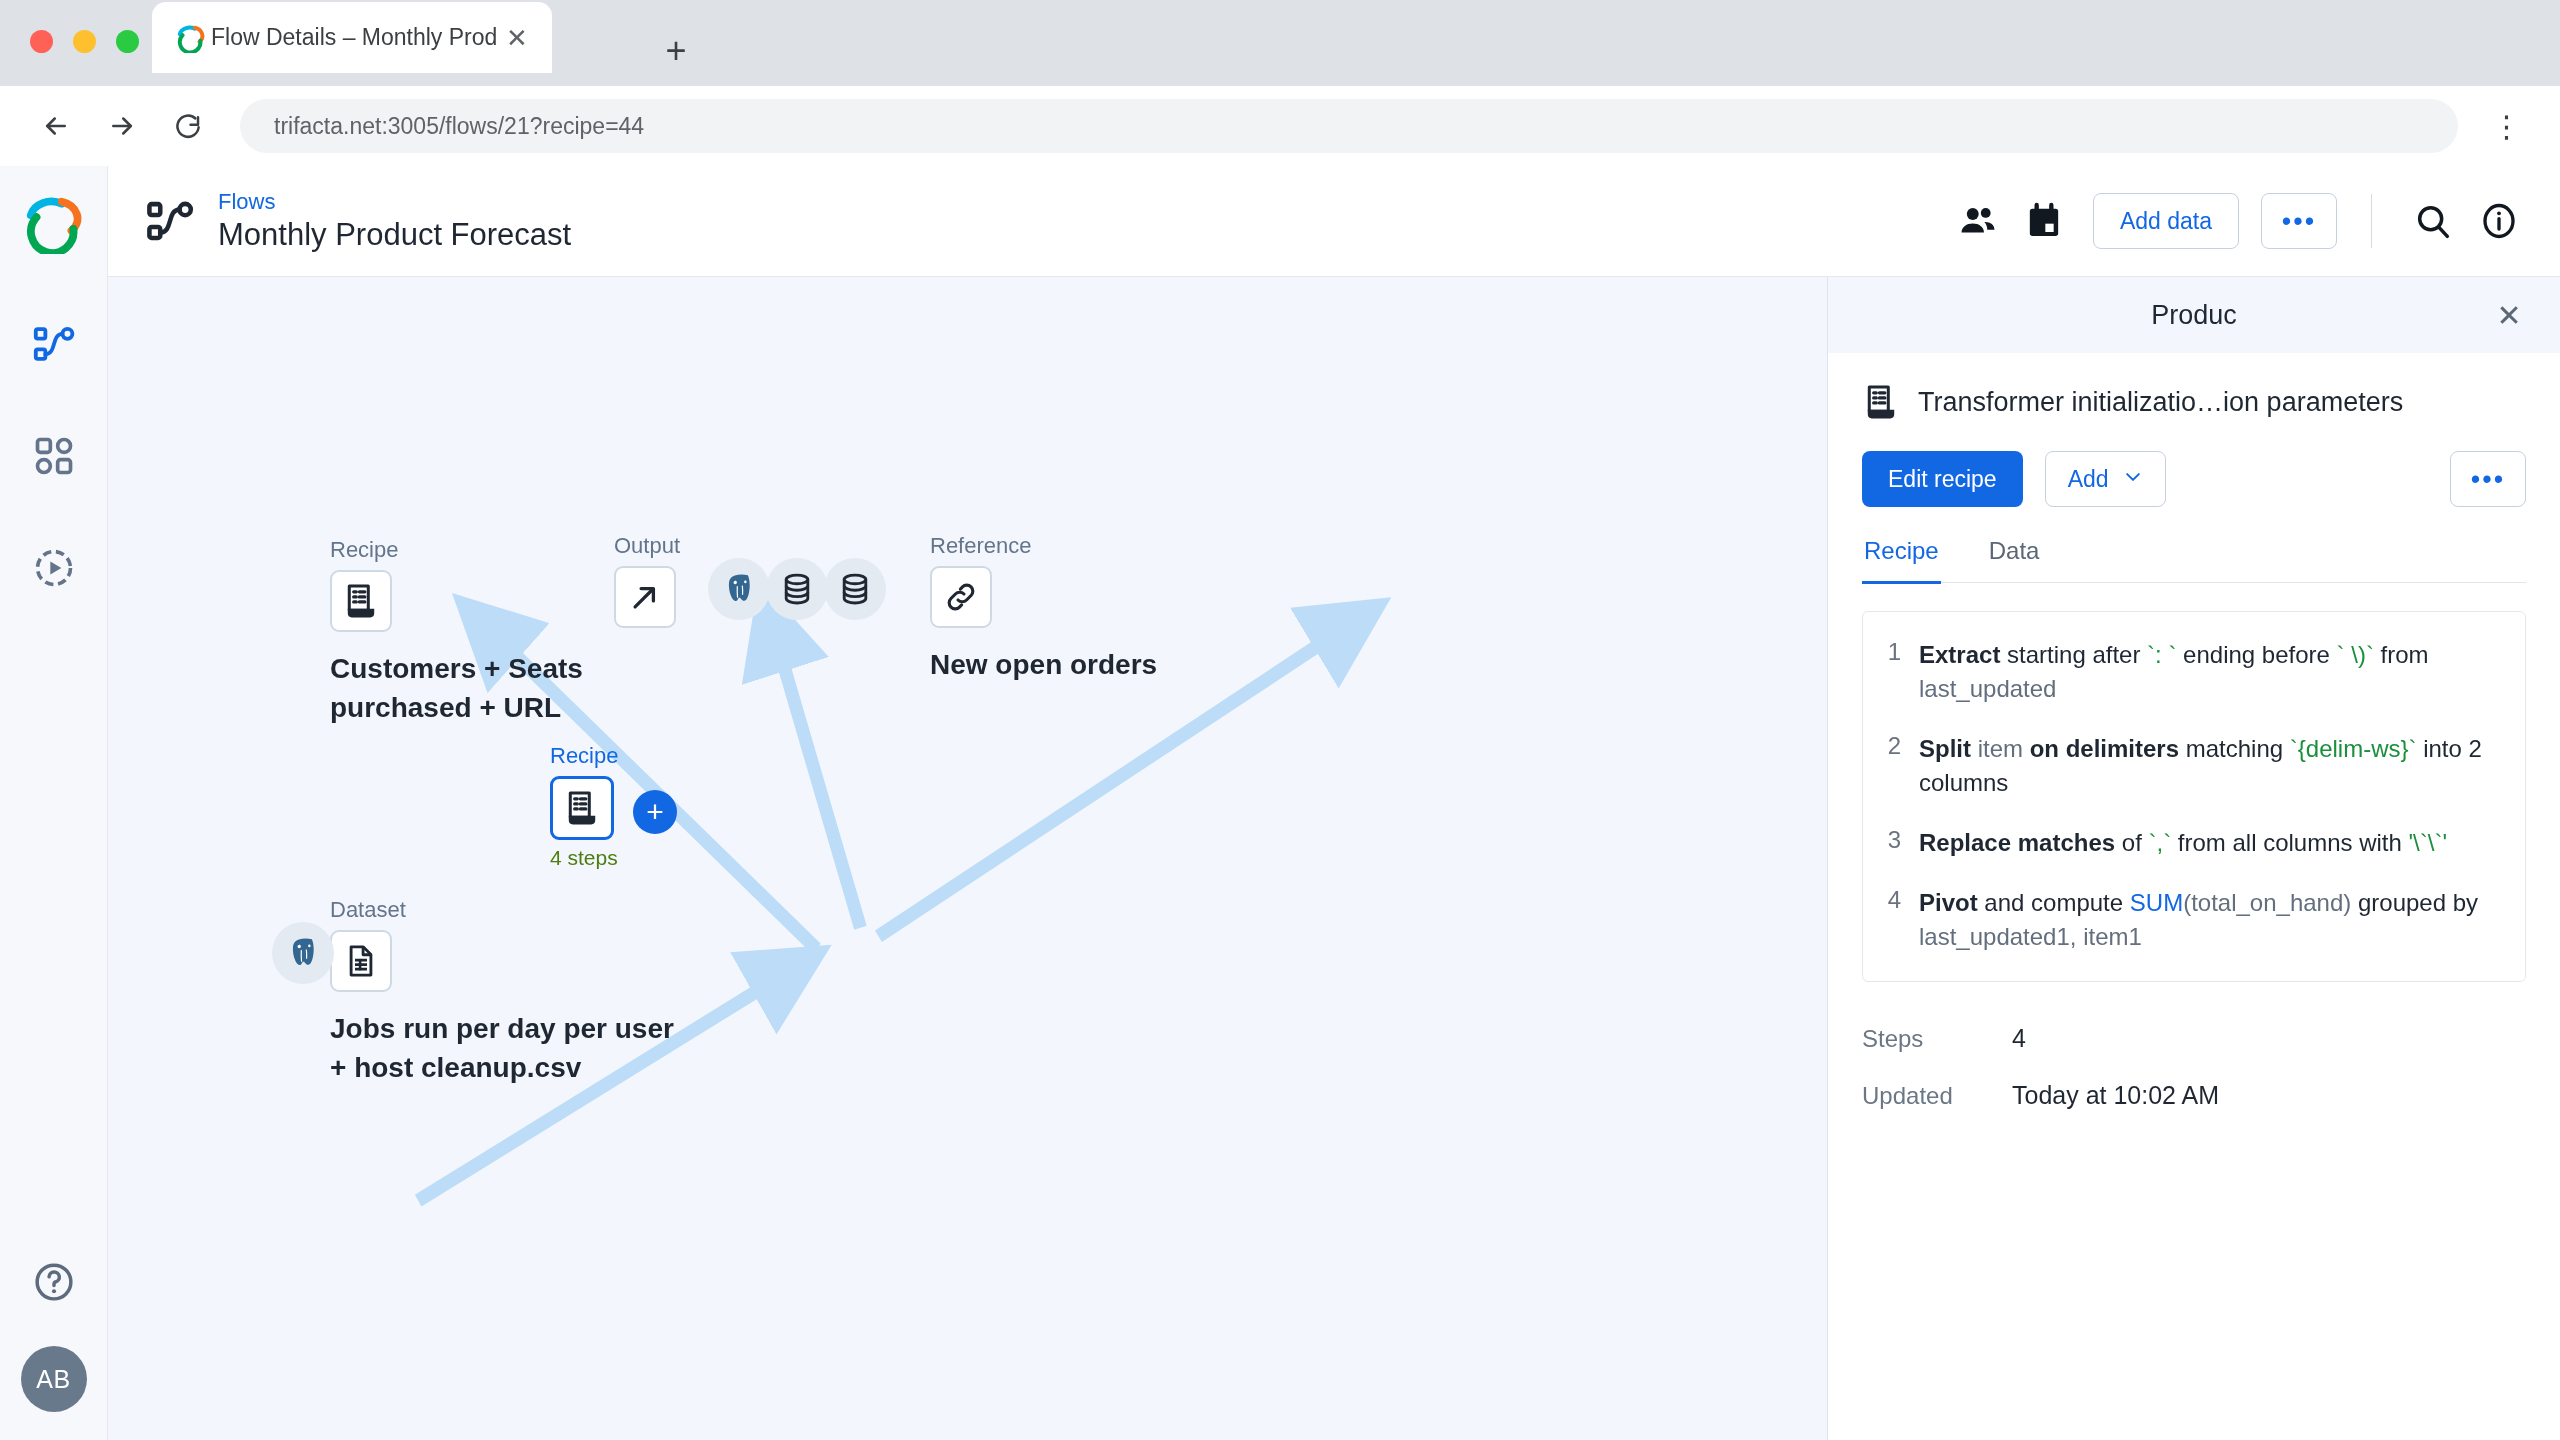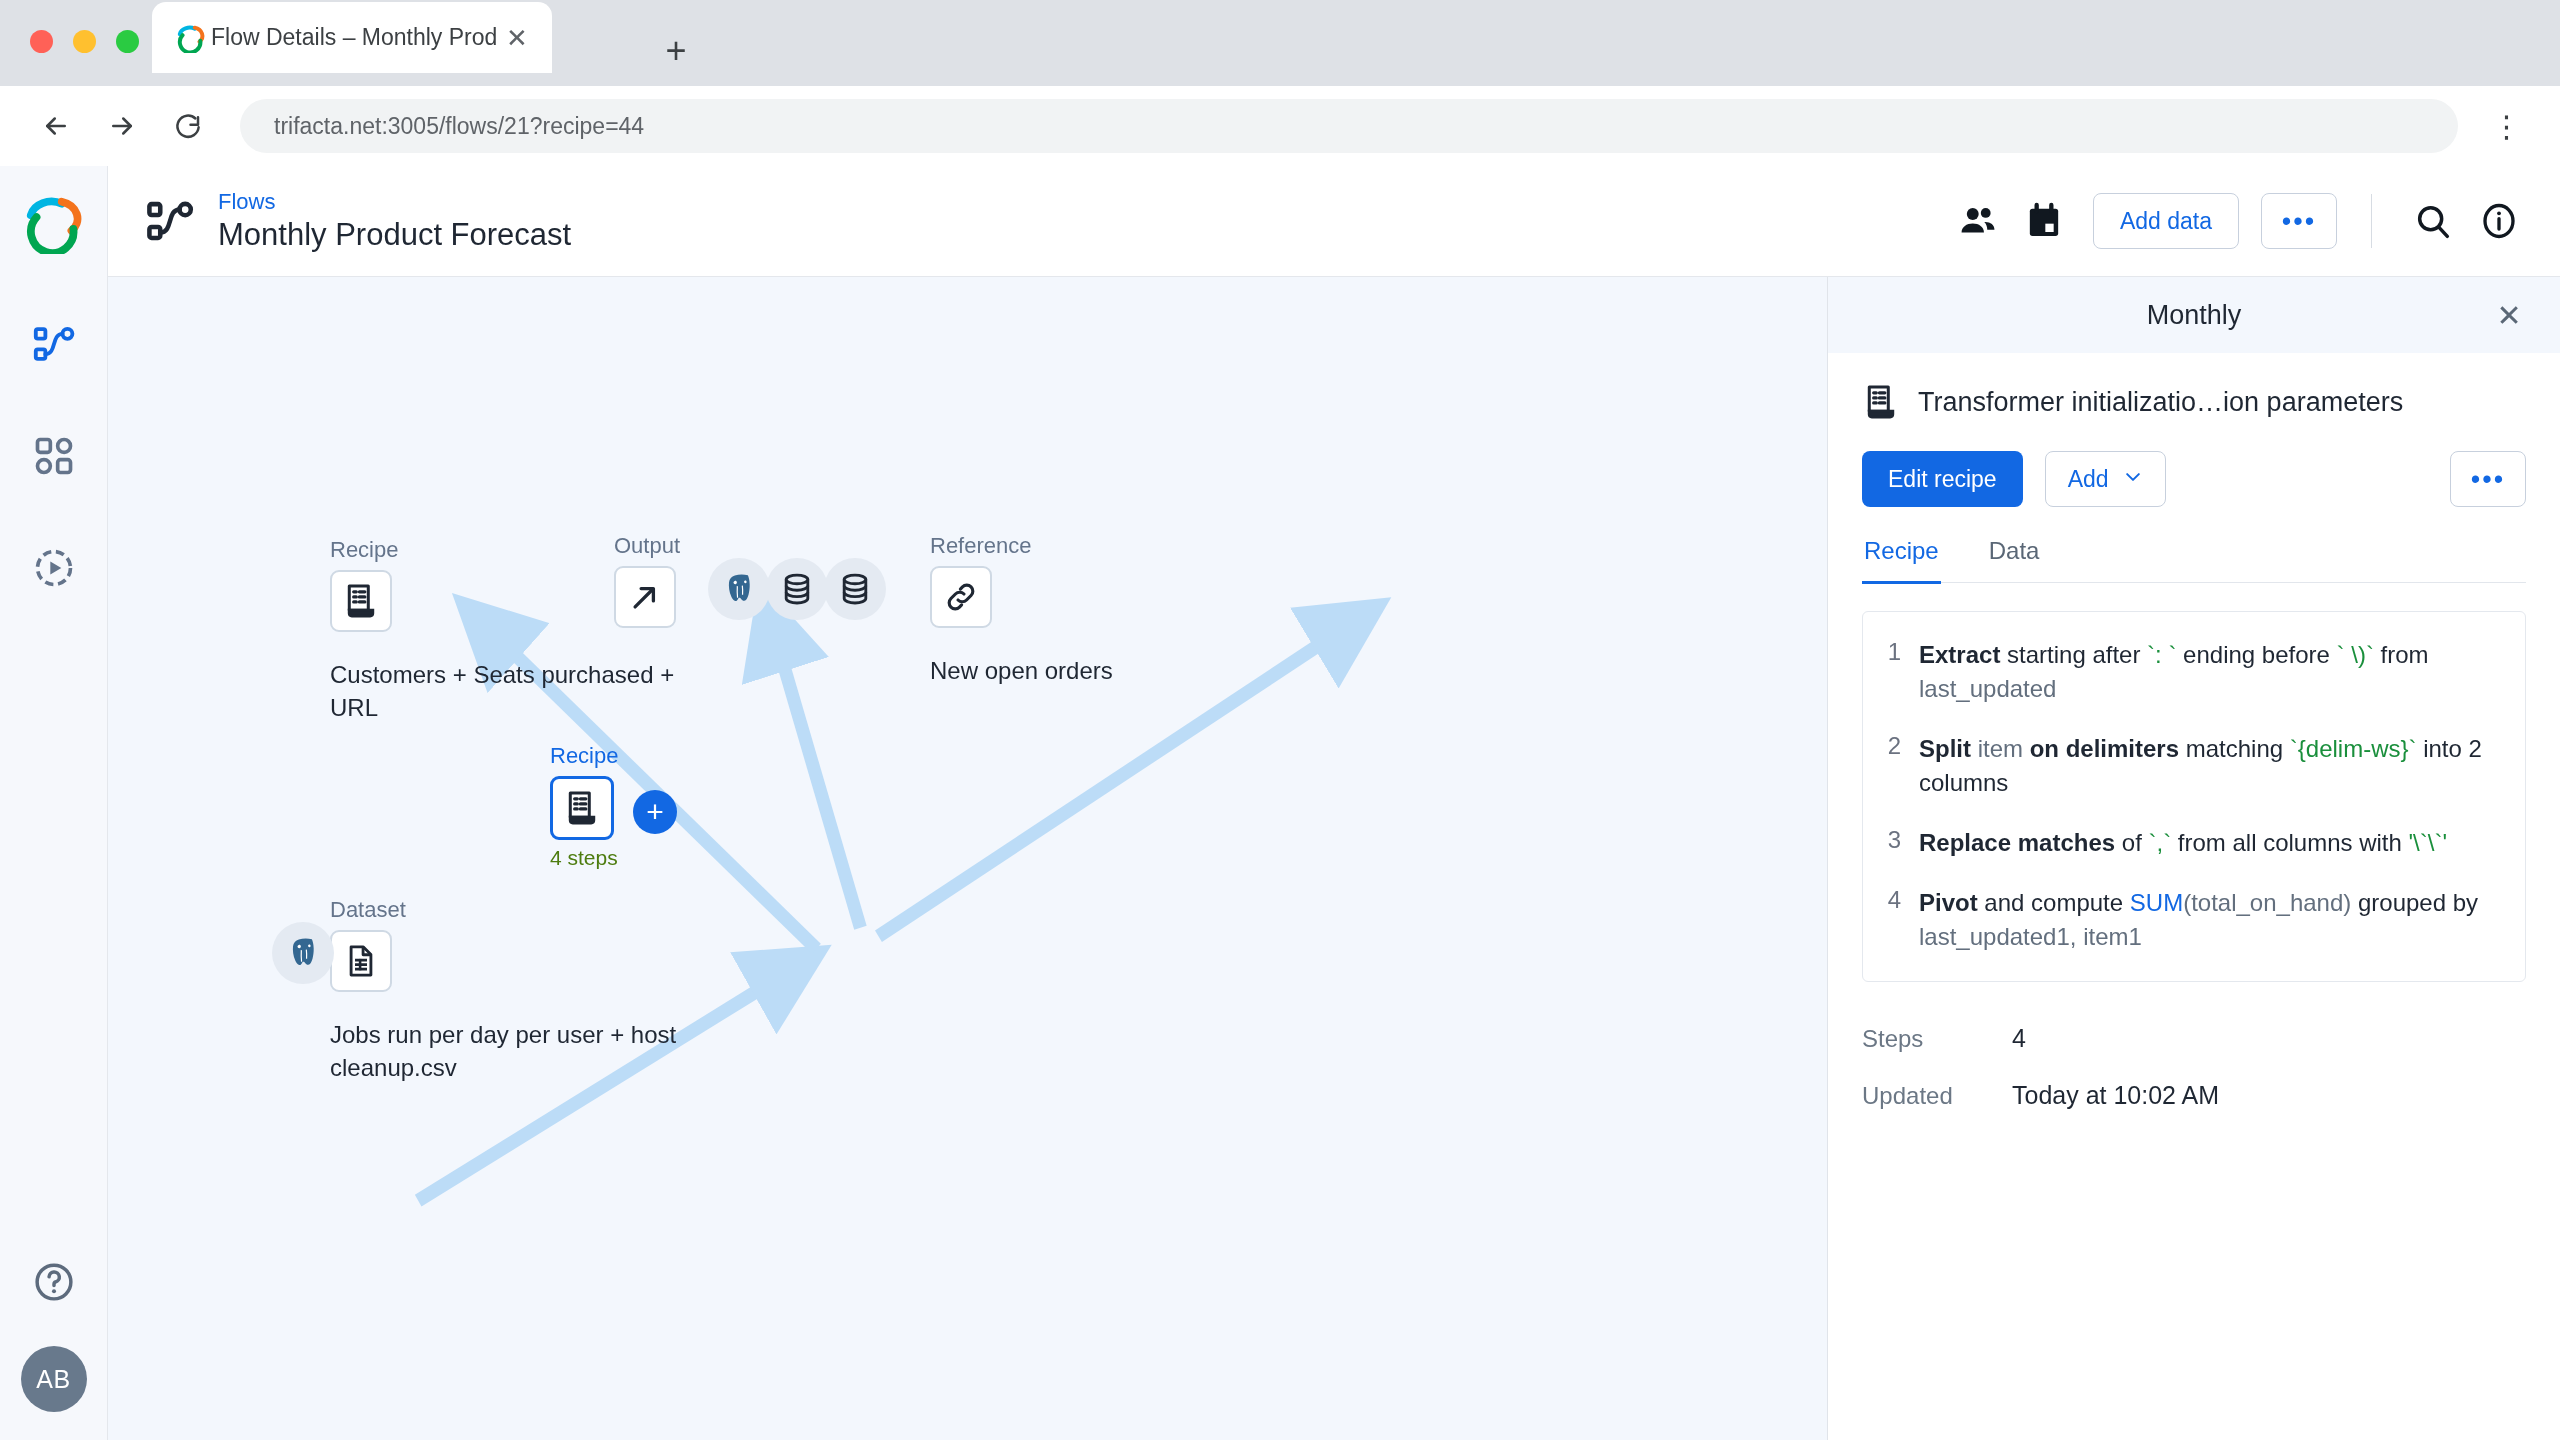--- a/index.html
+++ b/index.html
@@ -142,22 +142,22 @@
   }
   .node-kind.sel { color: #1268e3; }
   .node-box {
     width: 62px; height: 62px; background: #fff;
     border: 2px solid #cfd9e4; border-radius: 9px;
     display: flex; align-items: center; justify-content: center;
     color: #1f2733; position: relative;
   }
   .node-box.selected { border: 3px solid #1268e3; width: 64px; height: 64px; }
   .node-label {
-    margin-top: 26px; font-size: 24px; color: #1f2733;
-    line-height: 1.38; font-weight: normal; max-width: 360px;
+    margin-top: 18px; font-size: 28px; color: #1f2733;
+    line-height: 1.38; font-weight: bold; max-width: 360px;
   }
   .node-sub { margin-top: 6px; font-size: 21px; color: #4d7c0f; }
   .plus-badge {
     position: absolute; width: 44px; height: 44px; border-radius: 50%;
     background: #1268e3; color: #fff;
     display: flex; align-items: center; justify-content: center;
     font-size: 30px; line-height: 1; font-weight: 500;
   }
   .chip {
     position: absolute; width: 62px; height: 62px; border-radius: 50%;
@@ -484,21 +484,21 @@
               <path d="M23.5 4.5c-3.5-1.1-7.8-1-11 .2-2.8 1-4.6 2.9-4.9 5.6-.4 3.6.2 8 1.7 11.6 1 2.4 2.3 4 3.6 4.2 1 .2 1.7-.6 2.3-1.7.4-.8.7-1 1.2-1 .6 0 .9.3 1.4 1 .8 1.1 1.7 1.7 2.7 1.5 1.6-.3 2.7-2.3 3.5-5.1.7-2.5 1.1-5.8 1-8.6-.1-3.7-.9-6.2-1.5-7.7z" fill="#336791"></path>
               <path d="M12.5 9.2c.9-.2 1.6.3 1.7 1.2.1.8-.4 1.5-1.2 1.6-.8.1-1.5-.4-1.6-1.2-.1-.8.4-1.5 1.1-1.6z" fill="#fff"></path>
               <path d="M21.1 8.9c.7-.1 1.2.3 1.3 1 .1.6-.3 1.1-.9 1.2-.6.1-1.1-.3-1.2-.9-.1-.6.3-1.2.8-1.3z" fill="#fff"></path>
               <path d="M14.6 13.6c-.2 3.3-.2 6.6.2 9.8M18.8 13.2c.3 2.6.4 5.2.2 7.7" fill="none" stroke="#fff" stroke-width="1"></path>
             </svg>
           </div>
         </div>
 
         <div class="details">
           <div class="details-head">
-            <h2>Monthly</h2>
+            <h2>Produc</h2>
             <span class="details-close">✕</span>
           </div>
 
           <div class="details-body">
             <div class="dtitle">
               <span class="dtitle-icon">
                 <svg width="38" height="38" viewBox="0 0 24 24" fill="none" stroke="currentColor" stroke-width="1.9">
                   <path d="M4.6 2.6h12v15.2H4.6z" stroke-linejoin="round"></path>
                   <path d="M4.6 17.8h14.8v2a1.6 1.6 0 0 1-1.6 1.6H6.2a1.6 1.6 0 0 1-1.6-1.6z" fill="currentColor"></path>
                   <path d="M7.4 6.2h1.6M7.4 9.4h1.6M7.4 12.6h1.6" stroke-linecap="round" stroke-width="2.1"></path>

